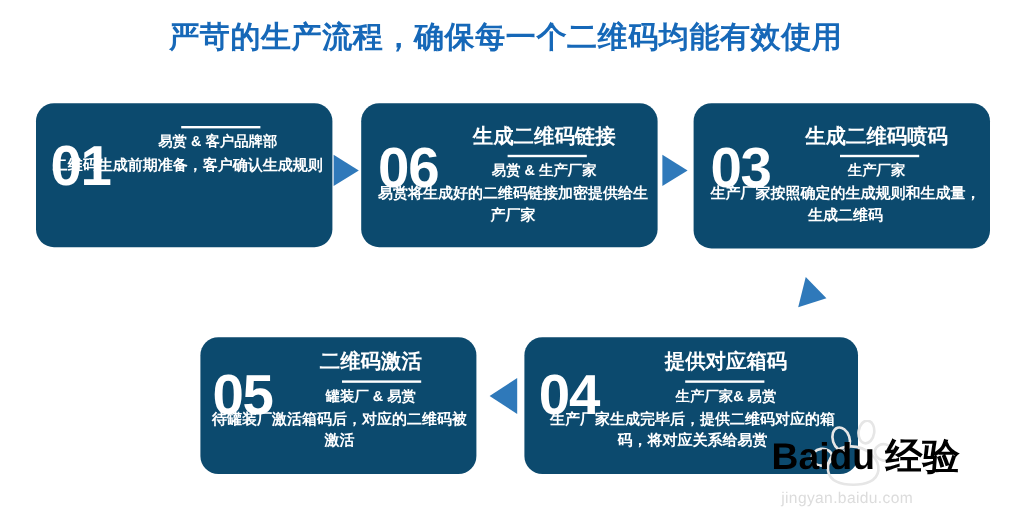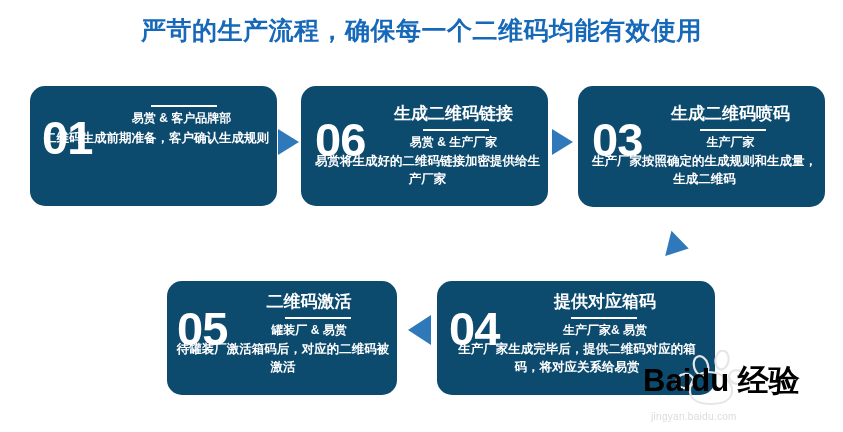--- a/index.html
+++ b/index.html
@@ -121,21 +121,21 @@
     position: absolute;
     left: 8px;
     top: 2px;
     width: 188px;
     height: 58px;
   }
   .wm-url {
     position: absolute;
     left: 10px;
     bottom: 6px;
-    font-size: 10px;
+    font-size: 13px;
     color: #dcdcdc;
     letter-spacing: 0.3px;
     font-family: "Liberation Sans", "DejaVu Sans", sans-serif;
   }
   .wm-text {
     position: absolute;
     left: 2px;
     top: 12px;
     font-size: 31px;
     font-weight: bold;

